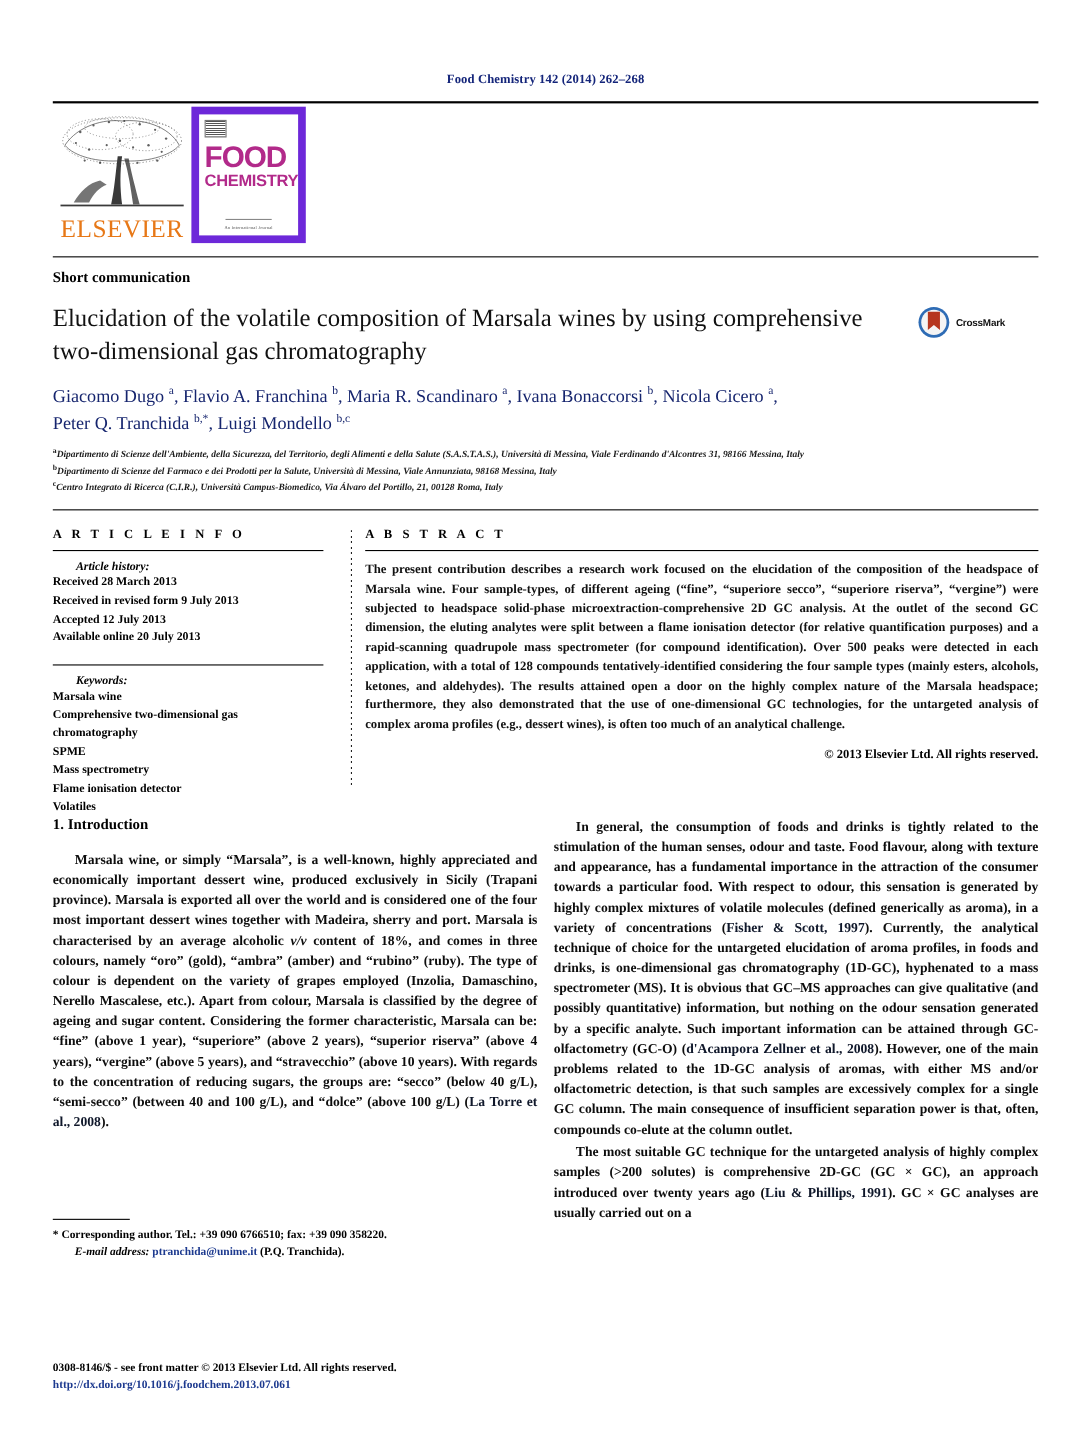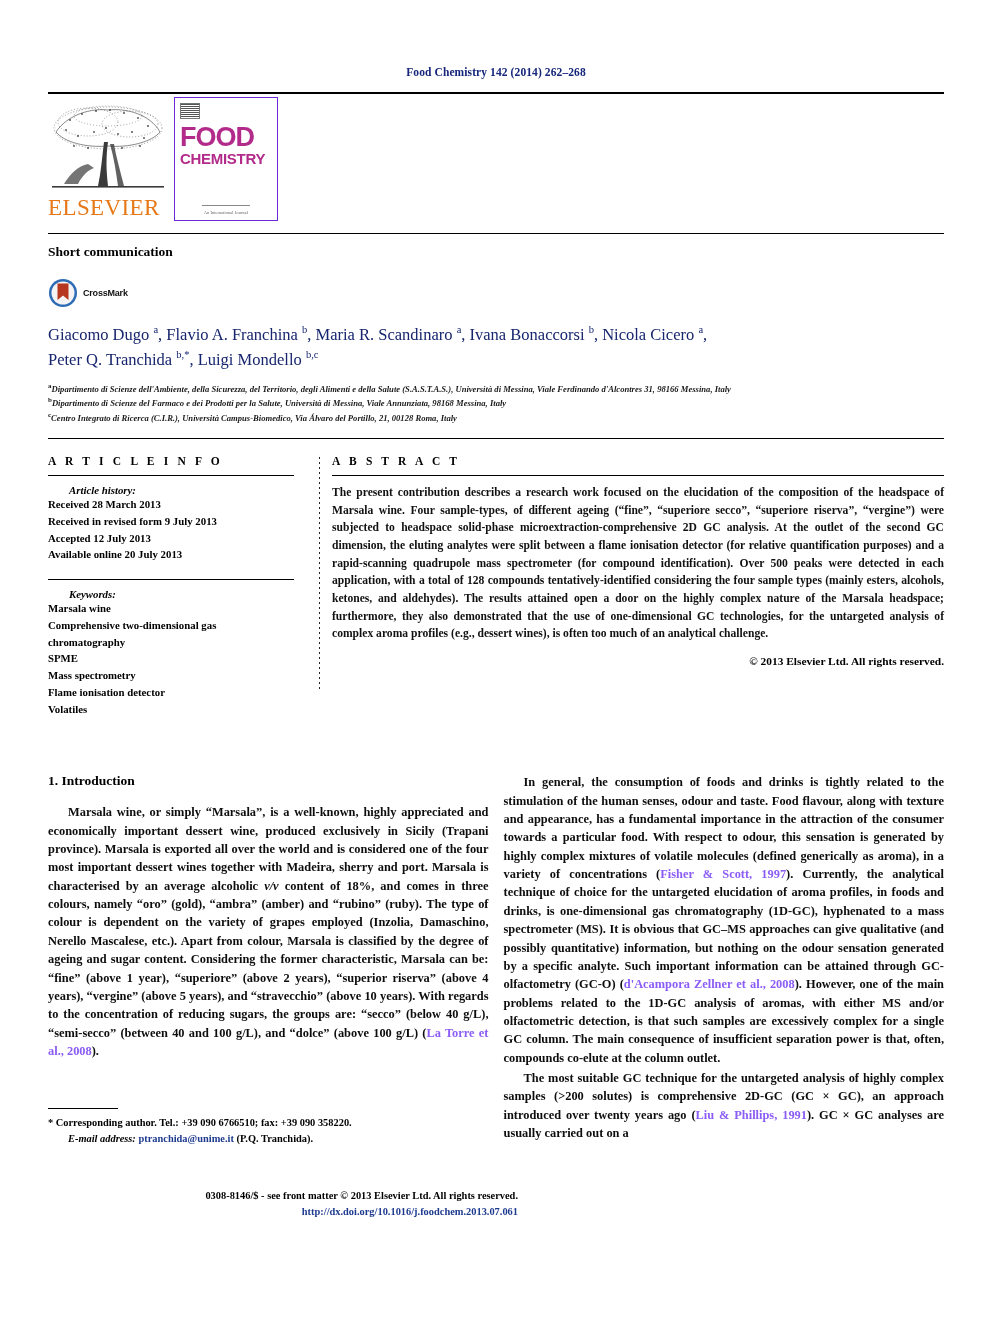--- a/index.html
+++ b/index.html
@@ -33,20 +33,21 @@
     align-items: stretch;
     height: 124px;
     margin-top: 3px;
   }
   .elsevier-logo {
     width: 126px;
     flex: 0 0 126px;
     display: flex;
     flex-direction: column;
     justify-content: flex-end;
+    align-items: center;
     padding-bottom: 2px;
   }
   .tree-svg { width: 120px; height: 96px; display:block; }
   .elsevier-word {
     font-family: "Liberation Serif", serif;
     font-size: 23px;
     color: #e77817;
     letter-spacing: .4px;
     line-height: 1;
     margin-top: -2px;
@@ -72,21 +73,21 @@
   }
   .homepage {
     font-family: "Liberation Sans", sans-serif;
     font-size: 12.5px;
     letter-spacing: .6px;
     color: #1a1a1a;
   }
   .cover {
     flex: 0 0 104px;
     width: 104px;
-    border: 1px solid #6d28d9;
+    border: 7px solid #6d28d9;
     background: #fff;
     position: relative;
   }
   .cover-inner { position:absolute; inset:5px; display:flex; flex-direction:column; }
   .cover-chip { width:20px; height:16px; border:1px solid #777; background: repeating-linear-gradient(to bottom,#555 0 1px,#fff 1px 2px); }
   .cover-food { font-family:"Liberation Sans",sans-serif; font-weight:bold; font-size:27px; color:#b22a8a; line-height:.95; letter-spacing:-1px; margin-top:6px; }
   .cover-chem { font-family:"Liberation Sans",sans-serif; font-weight:bold; font-size:15px; color:#b22a8a; letter-spacing:-.3px; line-height:1; }
   .cover-foot { margin-top:auto; width:100%; text-align:center; }
   .cover-foot .l1 { height:1px; background:#888; width:52%; margin:0 auto 4px; }
   .cover-foot .l2 { font-size:4px; color:#555; letter-spacing:.2px; }
@@ -170,54 +171,54 @@
   }
   .abs-copy {
     font-family: "Liberation Serif", serif;
     font-weight: bold;
     font-size: 11.4px;
     text-align: right;
     margin-top: 12px;
   }
 
   
-  .body-wrap { display:flex; gap: 15px; margin-top: 56px; }
+  .body-wrap { display:flex; gap: 15px; }
   .bcol { flex: 1 1 0; }
   .sec-head {
     font-family: "Liberation Serif", serif;
     font-weight: bold;
     font-size: 13.5px;
     margin-bottom: 14px;
   }
   .para {
     font-family: "Liberation Serif", serif;
     font-weight: bold;
     font-size: 12.4px;
     line-height: 1.48;
     text-align: justify;
     text-indent: 20px;
     margin: 0 0 2px 0;
     color:#0d0d0d;
   }
-  .ref { color:#8b5cf6; }
+  .ref { color:#0f172a; }
 
   
   .footnote-area { position:absolute; left:48px; top:1108px; width: 430px; }
   .fn-rule { border-top:1px solid #000; width: 70px; margin-bottom: 6px; }
   .fn-line {
     font-family: "Liberation Serif", serif;
     font-weight: bold;
     font-size: 10.4px;
     line-height: 1.5;
     padding-left: 10px;
     text-indent: -10px;
   }
   .fn-line .em { font-style: italic; }
   .fn-line .mail { color:#1d3a8f; }
-  .imprint { position:absolute; left:48px; top:1188px; width:470px;text-align:right; }
+  .imprint { position:absolute; left:48px; top:1236px; width:470px; }
   .imprint-line {
     font-family: "Liberation Serif", serif;
     font-weight: bold;
     font-size: 10.4px;
     line-height: 1.55;
   }
   .doi { color:#1d3a8f; }
 </style>
 </head>
 <body>
@@ -281,20 +282,21 @@
         </div>
       </div>
     </div>
   </div>
 
   <div class="artrule-top"></div>
 
   <div class="sect-type">Short communication</div>
 
   <div class="title-row">
+    <div class="art-title">Elucidation of the volatile composition of Marsala wines by using comprehensive two-dimensional gas chromatography</div>
     <div class="crossmark">
       <svg width="30" height="30" viewBox="0 0 30 30">
         <circle cx="15" cy="15" r="14" fill="#2e6cb5"></circle>
         <circle cx="15" cy="15" r="11.5" fill="#f4f4f4"></circle>
         <path d="M9.5 5.5 h11 v16.5 l-5.5 -4.5 l-5.5 4.5 z" fill="#b6361f"></path>
         <path d="M9.5 24.5 l5.5 -4.6 l5.5 4.6 z" fill="#f4f4f4"></path>
       </svg>
       <span class="crossmark-word">CrossMark</span>
     </div>
   </div>

